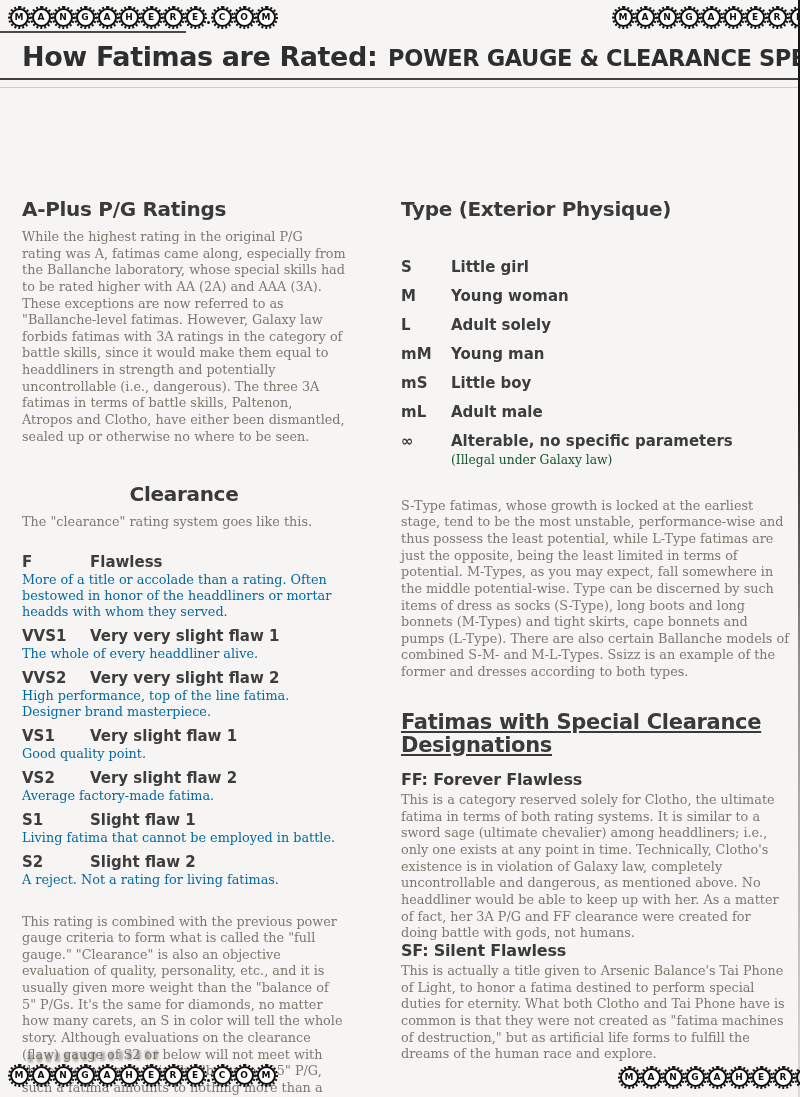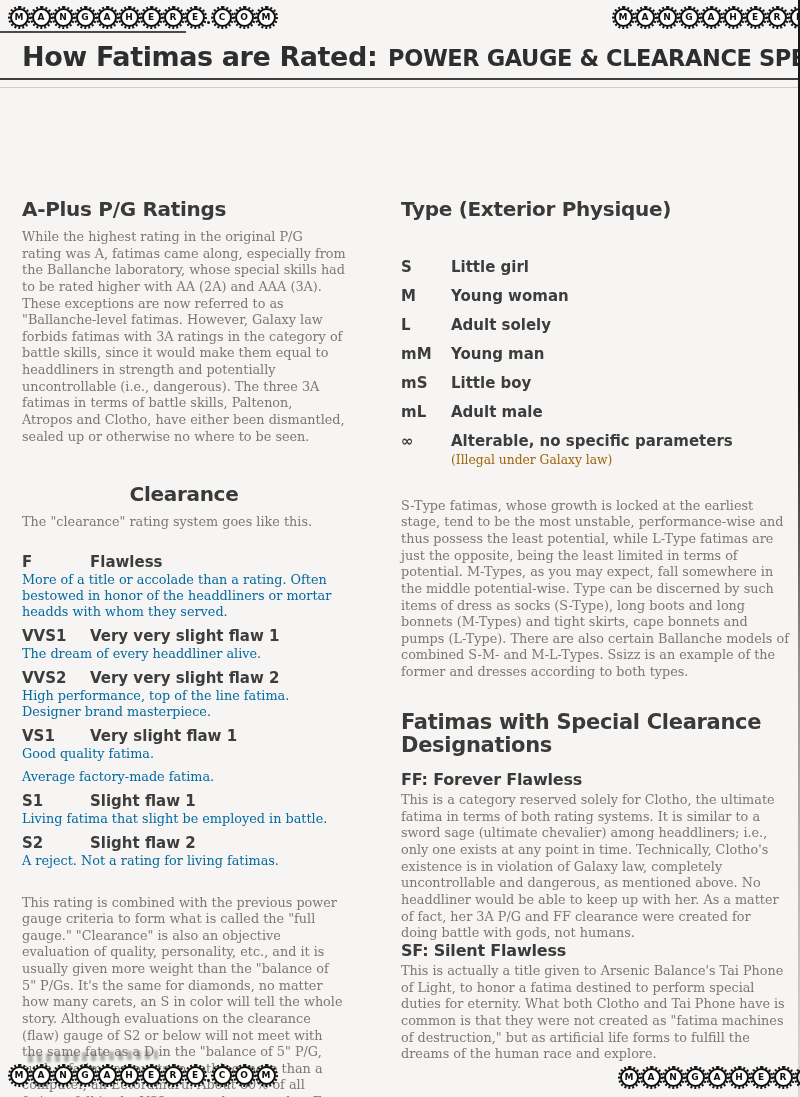--- a/index.html
+++ b/index.html
@@ -21,36 +21,36 @@
   header{padding:36px 8px 0 22px;border-bottom:2.5px solid #3f3f3f;}
   h1{margin:0 0 4px;color:#2e2e2e;letter-spacing:-0.4px;white-space:nowrap;}
   .t-main{font:700 27px/1 "DejaVu Sans",sans-serif;}
   .t-sub{font:700 22.5px/1 "DejaVu Sans",sans-serif;}
   .rule-light{height:1px;background:#cfcecb;margin-top:7px;}
   
   .cols{display:flex;margin-top:110px;padding:0 8px 0 22px;gap:55px;}
   .col-left{width:324px;flex:none;}
   .col-right{width:388px;flex:none;}
   h2{font:700 20px/1.1 "DejaVu Sans",sans-serif;color:#3a3a3a;margin:0 0 9px;letter-spacing:-0.3px;}
-  h2.special{font-size:21px;margin:30px 0 14px;}
+  h2.special{font-size:21px;margin:30px 0 14px;text-decoration:underline;}
   h3{font:700 16px/1.15 "DejaVu Sans",sans-serif;color:#3a3a3a;margin:0 0 3px;letter-spacing:-0.2px;}
   .body{font:12.8px/1.3 "DejaVu Serif",serif;color:#7b786f;margin:0;}
   .mt-sec{margin-top:38px;text-align:center;}
   
   .ratings{margin-top:22px;}
   .rating{margin-bottom:7px;}
   .r-head{display:flex;font:700 15px/1.2 "DejaVu Sans",sans-serif;color:#3d3d3d;}
   .r-code{width:68px;flex:none;}
   .r-desc{font:12.8px/1.25 "DejaVu Serif",serif;color:#0369a1;margin:1px 0 0;}
   .summary{margin-top:26px;}
   
   .types{margin-top:38px;}
   .type-row{display:flex;margin-bottom:11px;font:700 15px/1.2 "DejaVu Sans",sans-serif;color:#3d3d3d;}
   .t-code{width:50px;flex:none;}
-  .t-note{font:12.3px/1.2 "DejaVu Serif",serif;font-weight:400;color:#a16207;margin:-8px 0 0 50px;}
+  .t-note{font:12.3px/1.2 "DejaVu Serif",serif;font-weight:400;color:#14532d;margin:-8px 0 0 50px;}
   .type-body{margin-top:30px;}
   .ff-block{}
   
   .edge-right{position:absolute;right:0;top:0;width:2px;height:100%;
     background:linear-gradient(#161616 0 35%,rgba(22,22,22,.45) 60%,rgba(22,22,22,.12) 100%);}
   .smudge{position:absolute;left:28px;top:1052px;width:130px;height:9px;transform:rotate(-1.5deg);
     background:repeating-linear-gradient(90deg,rgba(95,92,88,.45) 0 5px,transparent 5px 9px);
     filter:blur(1px);}
 </style>
 </head>
@@ -106,45 +106,49 @@
               <span class="r-code">F</span>
               <span class="r-name">Flawless</span>
             </div>
           <p class="r-desc">More of a title or accolade than a rating. Often bestowed in honor of the headdliners or mortar headds with whom they served.</p>
         </div>
         <div class="rating">
           <div class="r-head">
               <span class="r-code">VVS1</span>
               <span class="r-name">Very very slight flaw 1</span>
             </div>
-          <p class="r-desc">The dream of every headdliner alive.</p>
+          <p class="r-desc">The whole of every headdliner alive.</p>
         </div>
         <div class="rating">
           <div class="r-head">
               <span class="r-code">VVS2</span>
               <span class="r-name">Very very slight flaw 2</span>
             </div>
           <p class="r-desc">High performance, top of the line fatima. Designer brand masterpiece.</p>
         </div>
         <div class="rating">
           <div class="r-head">
               <span class="r-code">VS1</span>
               <span class="r-name">Very slight flaw 1</span>
             </div>
-          <p class="r-desc">Good quality fatima.</p>
-        </div>
-        <div class="rating">
+          <p class="r-desc">Good quality point.</p>
+        </div>
+        <div class="rating">
+          <div class="r-head">
+              <span class="r-code">VS2</span>
+              <span class="r-name">Very slight flaw 2</span>
+            </div>
           <p class="r-desc">Average factory-made fatima.</p>
         </div>
         <div class="rating">
           <div class="r-head">
               <span class="r-code">S1</span>
               <span class="r-name">Slight flaw 1</span>
             </div>
-          <p class="r-desc">Living fatima that slight be employed in battle.</p>
+          <p class="r-desc">Living fatima that cannot be employed in battle.</p>
         </div>
         <div class="rating">
           <div class="r-head">
               <span class="r-code">S2</span>
               <span class="r-name">Slight flaw 2</span>
             </div>
           <p class="r-desc">A reject. Not a rating for living fatimas.</p>
         </div>
       </div>
 

